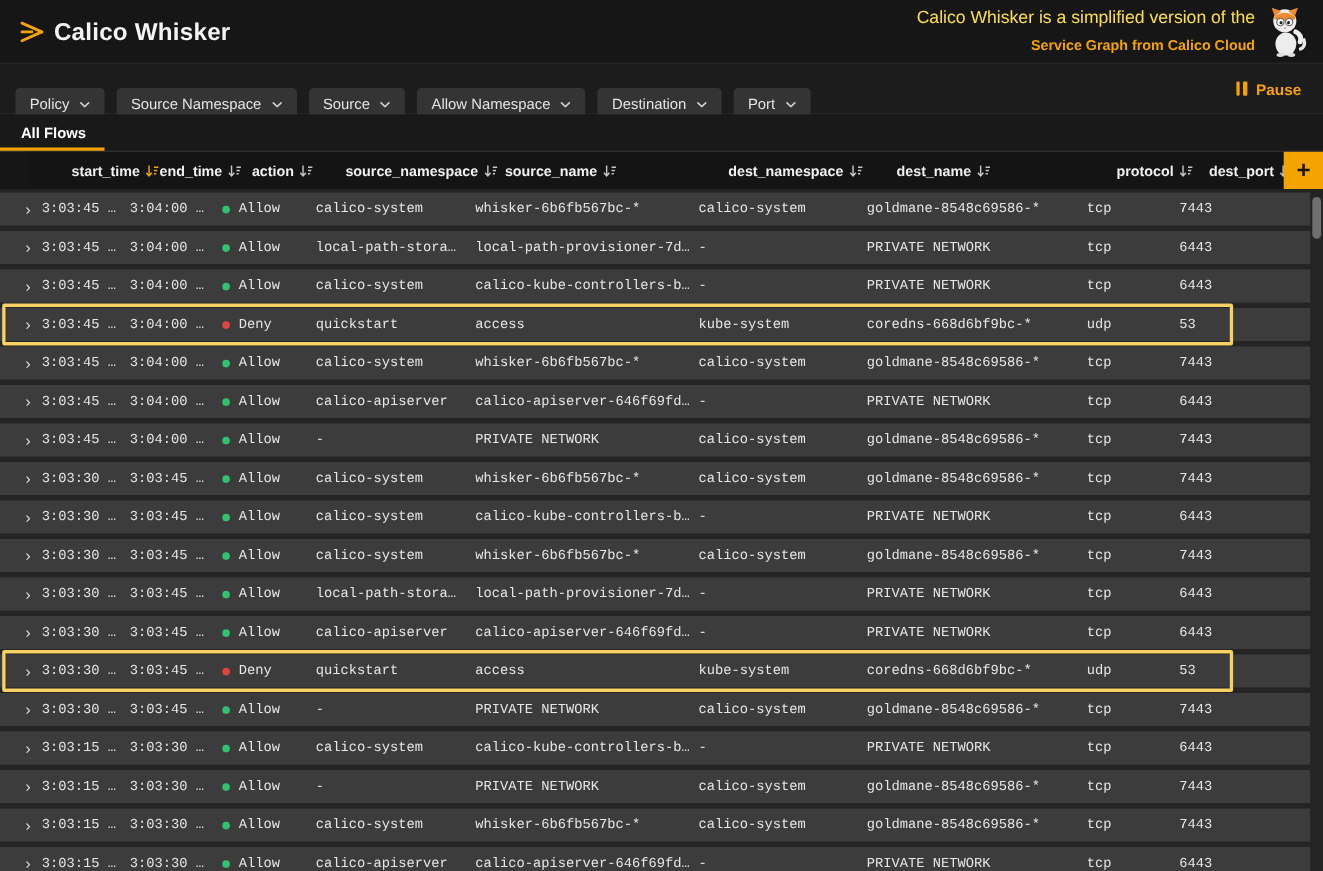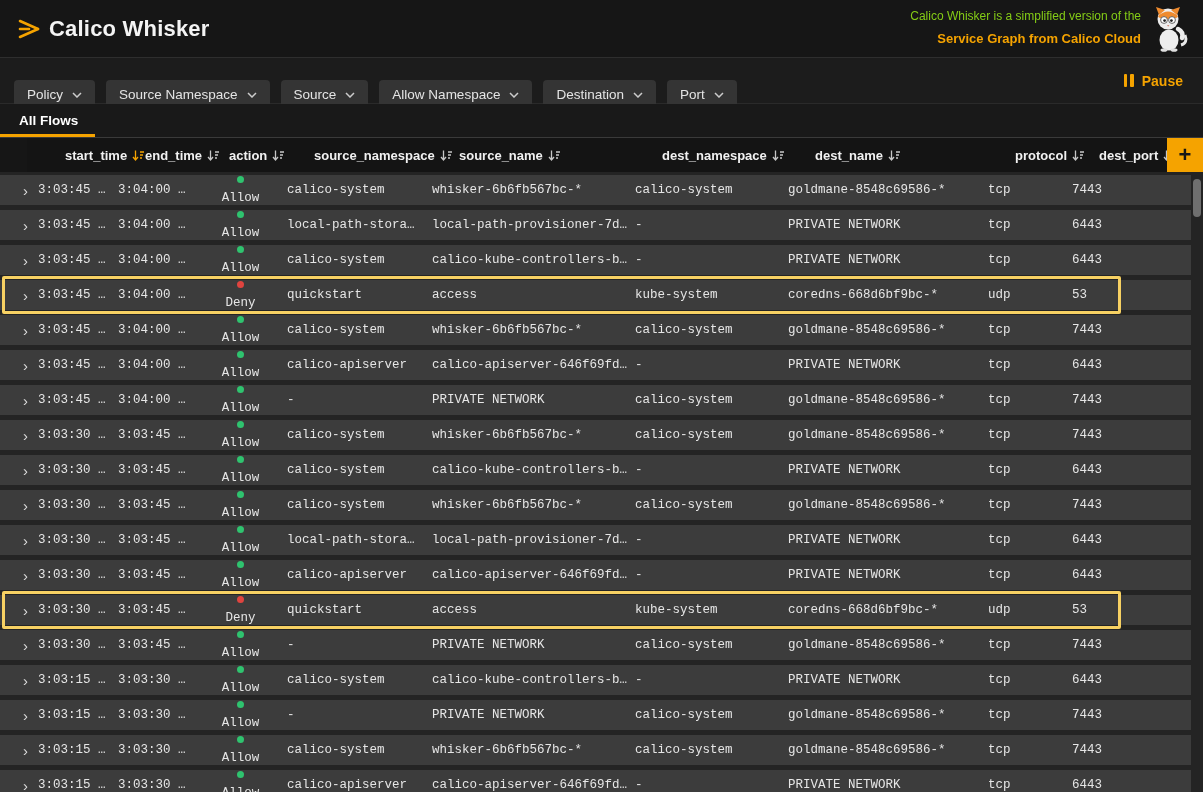--- a/index.html
+++ b/index.html
@@ -7,21 +7,21 @@
   body { font-family:"Liberation Sans", sans-serif; }
   .app { width:1203px; height:792px; background:#161616; display:flex; flex-direction:column; }
 
   
   .app-header { height:58px; flex:0 0 58px; display:flex; align-items:center; justify-content:space-between;
     padding:0 14px 0 16px; background:#161616; border-bottom:1px solid #2e2e2e; }
   .logo-area { display:flex; align-items:center; gap:7px; }
   .app-title { font-size:22px; font-weight:bold; color:#f4f4f4; letter-spacing:.2px; }
   .header-right { display:flex; align-items:center; gap:10px; }
   .tagline { text-align:right; line-height:1.45; }
-  .tagline-line1 { color:#84cc16; font-size:12px; }
+  .tagline-line1 { color:#fde047; font-size:16px; }
   .tagline-link { color:var(--accent); font-size:13px; font-weight:bold; text-decoration:none; cursor:pointer; }
 
   
   .filter-bar { height:46px; flex:0 0 46px; background:#1c1c1c; border-bottom:1px solid #2a2a2a;
     display:flex; align-items:center; gap:11px; padding:0 14px; }
   .filter-btn { background:#343434; border:none; color:#e4e4e4; font-family:inherit; font-size:13.5px;
     height:30px; padding:0 13px; border-radius:4px; display:flex; align-items:center; gap:9px; cursor:pointer;margin-top:28px; }
   .pause-btn { margin-left:auto; display:flex; align-items:center; gap:8px; color:var(--accent);
     font-size:14px; font-weight:bold; background:none; border:none; cursor:pointer; font-family:inherit; padding-right:6px;padding-left:28px; }
   .pause-icon { display:inline-flex; gap:3px; }
@@ -43,21 +43,21 @@
   .sort-icon.sorted { color:var(--accent); }
   .add-col-btn { position:absolute; right:0; top:0; width:36px; height:34px; background:var(--accent);
     border:none; color:#161616; font-size:22px; font-weight:bold; line-height:1; cursor:pointer; }
 
   .table-body { flex:1 1 auto; background:#242424; position:relative; overflow:hidden; }
   .rows-container { padding:3px 12px 0 0; }
   .flow-row { height:30px; margin-bottom:5px; background:#3c3c3c; align-items:center; position:relative;
     font-family:"Liberation Mono", monospace; font-size:12.5px; color:#e6e6e6; cursor:pointer; }
   .cell { white-space:nowrap; overflow:hidden; padding-right:8px; }
   .expand { color:#dcdcdc; font-size:15px; text-align:right; padding-right:10px; font-family:"Liberation Sans", sans-serif; }
-  .action-cell { display:flex; align-items:center; gap:8px;flex-direction:column; }
+  .action-cell { display:flex; align-items:center; gap:8px; }
   .dot { width:7px; height:7px; border-radius:50%; flex:0 0 7px; }
   .dot.allow { background:var(--allow); }
   .dot.deny { background:var(--deny); }
   .flow-row.highlighted::after { content:""; position:absolute; left:2px; right:70px; top:-4px; bottom:-4px;
     border:3px solid var(--highlight); border-radius:2px; pointer-events:none; }
   .scroll-thumb { position:absolute; top:7px; right:2px; width:8px; height:38px; background:#6f6f6f; border-radius:4px; cursor:grab; }
 </style>
 </head>
 <body>
 

